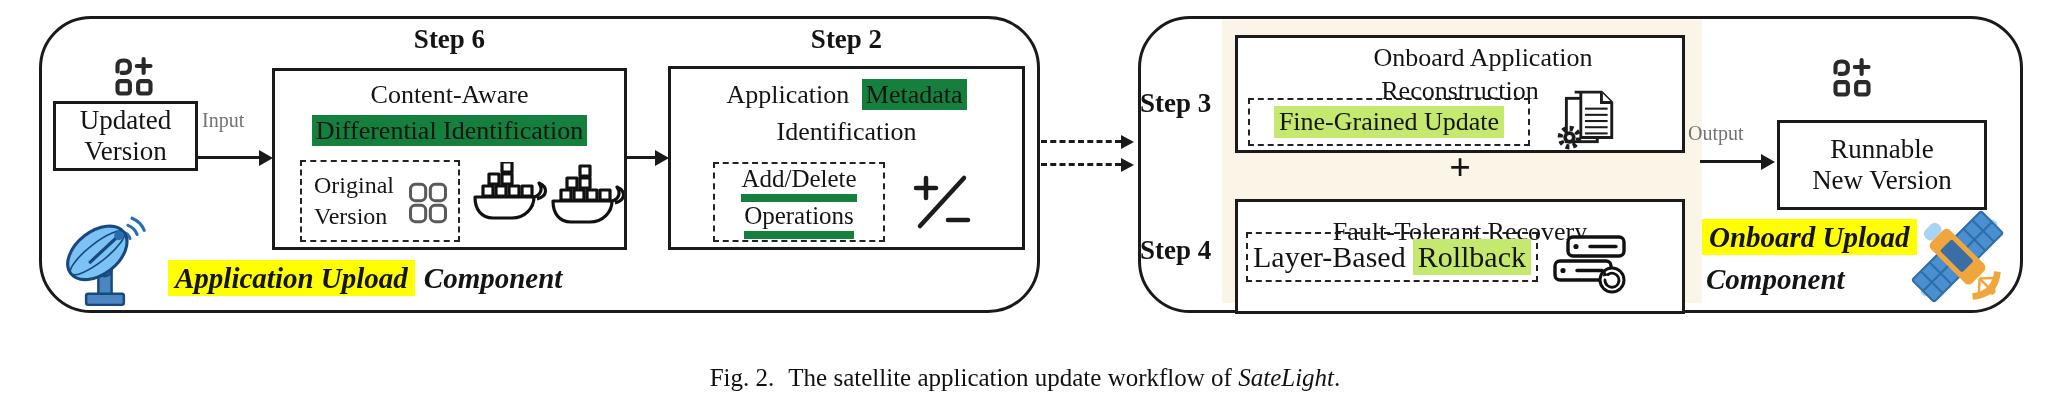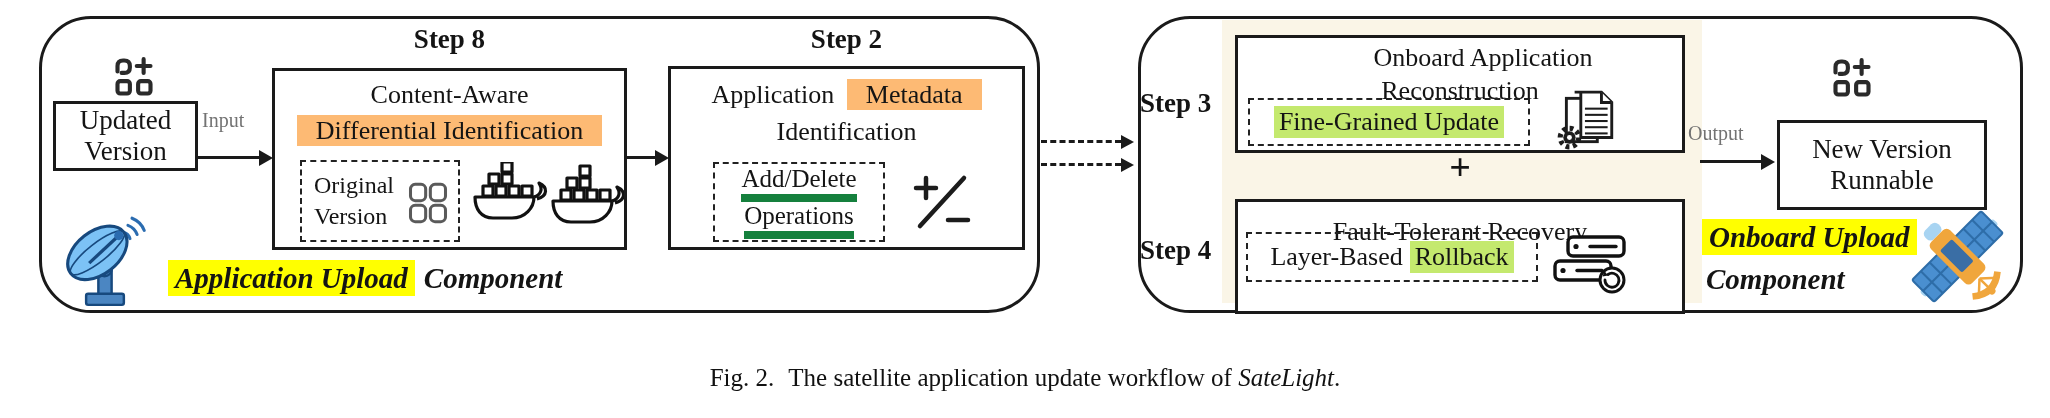--- a/index.html
+++ b/index.html
@@ -14,21 +14,21 @@
 
   
   .box{position:absolute;border:3px solid #1a1a1a;background:#fff;box-sizing:border-box;text-align:center;}
   .dashedbox{position:absolute;border:2px dashed #222;background:transparent;box-sizing:border-box;}
 
   .serif26{font-size:26px;line-height:1.25;}
   .bold27{font-size:27px;font-weight:700;}
   .muted{color:#737373;font-size:20px;}
   .two-line{display:flex;flex-direction:column;justify-content:center;height:100%;}
 
-  .hl-mint{background:#fdba74;padding:1px 19px;}
+  .hl-mint{background:#15803d;padding:1px 4px;}
   .hl-yellow{background:#ffff00;padding:2px 7px;}
   .hl-green{background:#c4e96e;padding:1px 5px;}
   .u-pink{border-bottom:8px solid #15803d;padding-bottom:1px;}
 
   .comp-label{font-size:29px;font-weight:700;font-style:italic;white-space:nowrap;}
   .comp-rest{margin-left:9px;}
 
   
   .shaft{position:absolute;height:3px;background:#1a1a1a;}
   .head{position:absolute;width:0;height:0;border-top:8px solid transparent;border-bottom:8px solid transparent;border-left:14px solid #1a1a1a;}
@@ -66,21 +66,21 @@
     <div class="two-line" style="font-size:27px;">
       <span>Updated</span>
       <span>Version</span>
     </div>
   </div>
 
   <div class="abs muted" style="left:202px;top:109px;">Input</div>
   <div class="shaft" style="left:198px;top:156px;width:63px;"></div>
   <div class="head" style="left:259px;top:150px;"></div>
 
-  <div class="abs bold27" style="left:272px;top:24px;width:355px;text-align:center;">Step 8</div>
+  <div class="abs bold27" style="left:272px;top:24px;width:355px;text-align:center;">Step 6</div>
   <div class="box" style="left:272px;top:68px;width:355px;height:182px;">
     <div class="serif26" style="margin-top:8px;">Content-Aware</div>
     <div class="serif26" style="margin-top:3px;">
       <span class="hl-mint">Differential Identification</span>
     </div>
   </div>
   <div class="dashedbox" style="left:300px;top:160px;width:160px;height:82px;">
     <div class="abs" style="left:12px;top:8px;font-size:24px;line-height:1.3;text-align:left;">
       <div>Original</div>
       <div>Version</div>
@@ -205,21 +205,21 @@
     </svg>
   </div>
 
   <div class="plus-mid">+</div>
 
   <div class="abs step-side-label" style="left:1140px;top:235px;">Step 4</div>
   <div class="box" style="left:1235px;top:199px;width:450px;height:115px;">
     <div class="serif26" style="margin-top:14px;">Fault-Tolerant Recovery</div>
   </div>
   <div class="dashedbox" style="left:1246px;top:232px;width:292px;height:50px;">
-    <div style="display:flex;align-items:center;justify-content:center;height:100%;font-size:26px;">
+    <div style="display:flex;align-items:center;justify-content:center;height:100%;font-size:30px;">
       <span>Layer-Based</span>
       <span class="hl-green" style="margin-left:7px;">Rollback</span>
     </div>
   </div>
   <div class="abs" style="left:1552px;top:233px;">
     <svg width="78" height="64" viewBox="0 0 78 62" fill="none" stroke="#111" stroke-width="3.4" stroke-linecap="round">
       <rect x="16" y="3" width="56" height="19" rx="5" fill="#fff"></rect>
       <circle cx="24" cy="12.5" r="2.6" fill="#111" stroke="none"></circle>
       <line x1="38" y1="12.5" x2="64" y2="12.5"></line>
       <rect x="3" y="27" width="56" height="19" rx="5" fill="#fff"></rect>
@@ -230,22 +230,22 @@
       <path d="M52.5 37 l3.5 4.5 l-5.5 1 z" fill="#111" stroke="none"></path>
     </svg>
   </div>
 
   <div class="abs muted" style="left:1688px;top:122px;text-align:right;">Output</div>
   <div class="shaft" style="left:1700px;top:160px;width:63px;"></div>
   <div class="head" style="left:1761px;top:154px;"></div>
 
   <div class="box" style="left:1777px;top:120px;width:210px;height:90px;">
     <div class="two-line" style="font-size:27px;">
+      <span>Runnable</span>
       <span>New Version</span>
-      <span>Runnable</span>
     </div>
   </div>
 
   <div class="abs" style="left:1830px;top:56px;">
     <svg width="44" height="44" viewBox="0 0 32 32" fill="none" stroke="#2a2a2a" stroke-width="3">
       <path d="M4 12 V8 Q4 4 8 4 H9 Q13 4 13 8 V9 Q13 13 9 13 H7" stroke-linecap="round"></path>
       <path d="M23 3 V13 M18 8 H28" stroke-linecap="round"></path>
       <rect x="4" y="19" width="9" height="9" rx="2"></rect>
       <rect x="19" y="19" width="9" height="9" rx="2"></rect>
     </svg>

